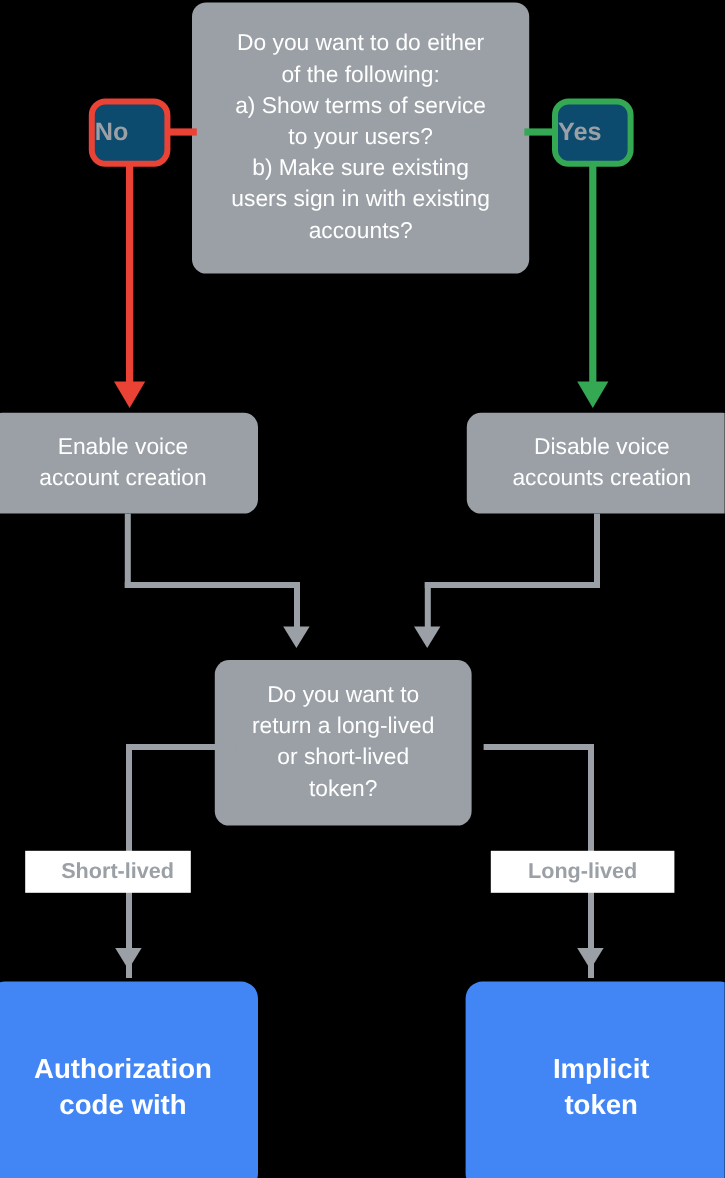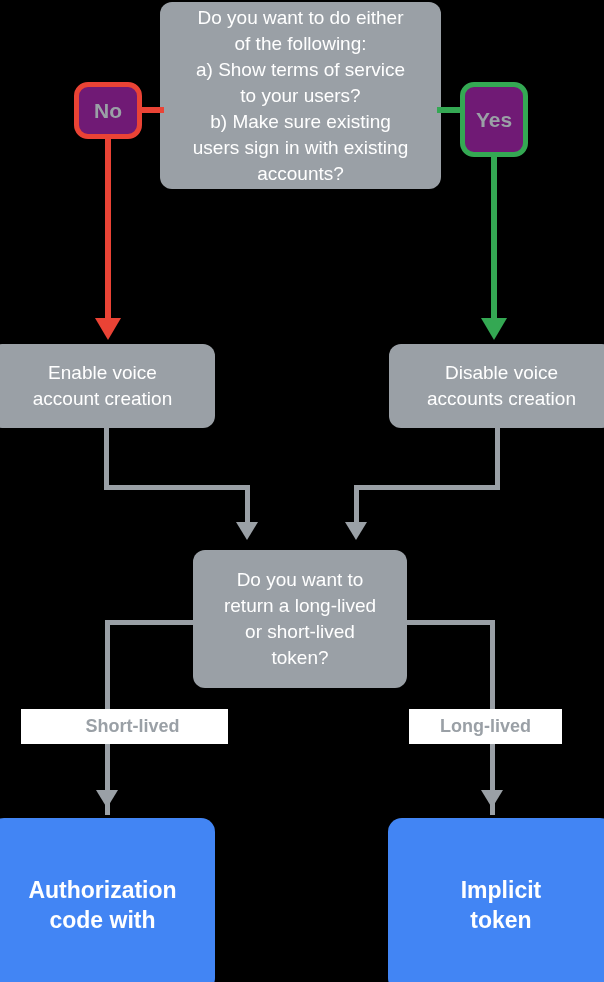--- a/index.html
+++ b/index.html
@@ -43,22 +43,21 @@
     font-weight: 700;
     border-radius: 14px;
   }
 
   
   .pill {
     position: absolute;
     box-sizing: border-box;
     display: flex;
     align-items: center;
-    justify-content: center;
-    background: #701a75;
+    background: #0c4a6e;
     border-radius: 14px;
     font-size: 21px;
     font-weight: 700;
     color: #9aa0a6;
     z-index: 5;
   }
   .pill-no  { border: 5px solid #ea4335; }
   .pill-yes { border: 5px solid #34a853; }
 
   
@@ -94,39 +93,39 @@
   .arrow-red   { border-top-color: #ea4335; border-left-width: 13px; border-right-width: 13px; border-top-width: 22px; }
   .arrow-green { border-top-color: #34a853; border-left-width: 13px; border-right-width: 13px; border-top-width: 22px; }
 
   .label-text { display: block; white-space: pre-line; }
 </style>
 </head>
 <body>
 
 <div id="canvas">
 
-  <div class="node grey-box" style="left:160px; top:2px; width:281px; height:187px; padding:0 14px;">
+  <div class="node grey-box" style="left:160px; top:2px; width:281px; height:226px; padding:0 14px;">
     <span class="label-text">Do you want to do either
 of the following:
 a) Show terms of service
 to your users?
 b) Make sure existing
 users sign in with existing
 accounts?</span>
   </div>
 
   <div class="seg seg-red" style="left:136px; top:107px; width:28px; height:6px;"></div>
 
   <div class="seg seg-green" style="left:437px; top:107px; width:28px; height:6px;"></div>
 
   <div class="pill pill-no" style="left:74px; top:82px; width:68px; height:57px;">
     <span>No</span>
   </div>
 
-  <div class="pill pill-yes" style="left:460px; top:82px; width:68px; height:75px;">
+  <div class="pill pill-yes" style="left:460px; top:82px; width:68px; height:57px;">
     <span>Yes</span>
   </div>
 
   <div class="seg seg-red" style="left:105px; top:136px; width:6px; height:185px;"></div>
   <div class="arrow arrow-red" style="left:95px; top:318px;"></div>
 
   <div class="seg seg-green" style="left:491px; top:136px; width:6px; height:185px;"></div>
   <div class="arrow arrow-green" style="left:481px; top:318px;"></div>
 
   <div class="node grey-box" style="left:-10px; top:344px; width:225px; height:84px; padding:0 10px;">
@@ -144,36 +143,36 @@
   <div class="seg" style="left:104px; top:485px; width:146px; height:5px;"></div>
 
   <div class="seg" style="left:245px; top:485px; width:5px; height:39px;"></div>
   <div class="arrow" style="left:236px; top:522px;"></div>
 
   <div class="seg" style="left:495px; top:428px; width:5px; height:62px;"></div>
   <div class="seg" style="left:354px; top:485px; width:146px; height:5px;"></div>
   <div class="seg" style="left:354px; top:485px; width:5px; height:39px;"></div>
   <div class="arrow" style="left:345px; top:522px;"></div>
 
-  <div class="node grey-box" style="left:193px; top:550px; width:214px; height:138px; padding:0 12px;">
+  <div class="node grey-box" style="left:179px; top:550px; width:214px; height:138px; padding:0 12px;">
     <span class="label-text">Do you want to
 return a long-lived
 or short-lived
 token?</span>
   </div>
 
   <div class="seg" style="left:105px; top:620px; width:92px; height:5px;"></div>
   <div class="seg" style="left:105px; top:620px; width:5px; height:195px;"></div>
   <div class="arrow" style="left:96px; top:790px;"></div>
 
   <div class="seg" style="left:403px; top:620px; width:92px; height:5px;"></div>
   <div class="seg" style="left:490px; top:620px; width:5px; height:195px;"></div>
   <div class="arrow" style="left:481px; top:790px;"></div>
 
-  <div class="edge-label" style="left:21px; top:709px; width:207px; height:35px;padding-left:16px;">
+  <div class="edge-label" style="left:21px; top:709px; width:138px; height:35px;padding-left:16px;">
     <span>Short-lived</span>
   </div>
 
   <div class="edge-label" style="left:409px; top:709px; width:153px; height:35px;">
     <span>Long-lived</span>
   </div>
 
   <div class="node blue-box" style="left:-10px; top:818px; width:225px; height:174px; padding:0 10px;">
     <span class="label-text">Authorization
 code with</span>

